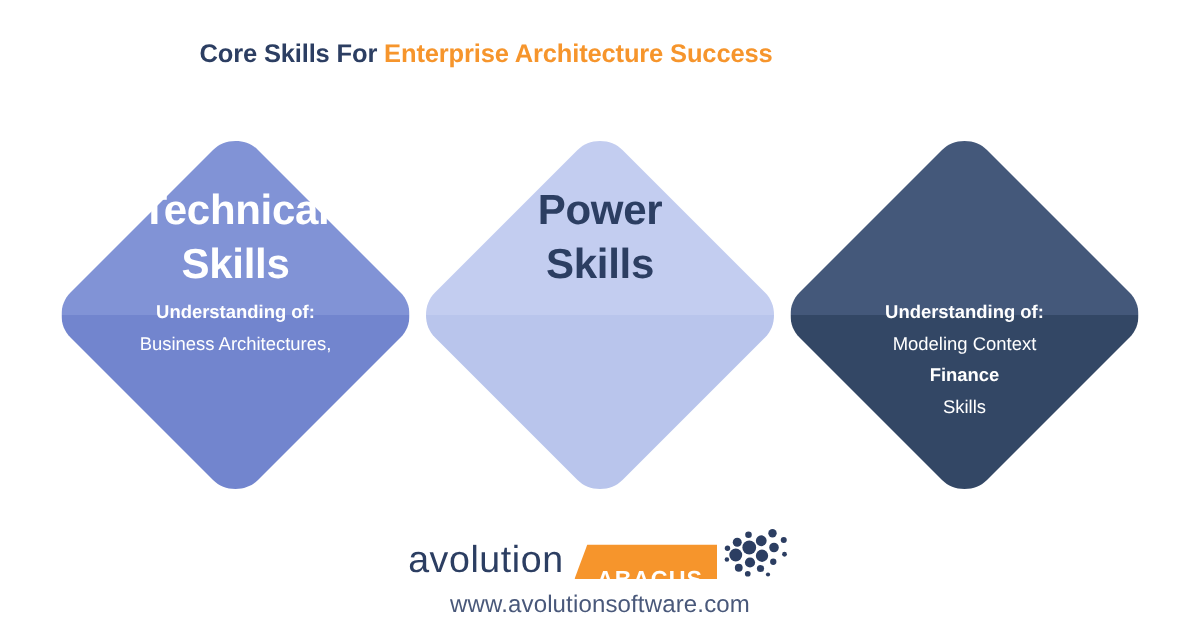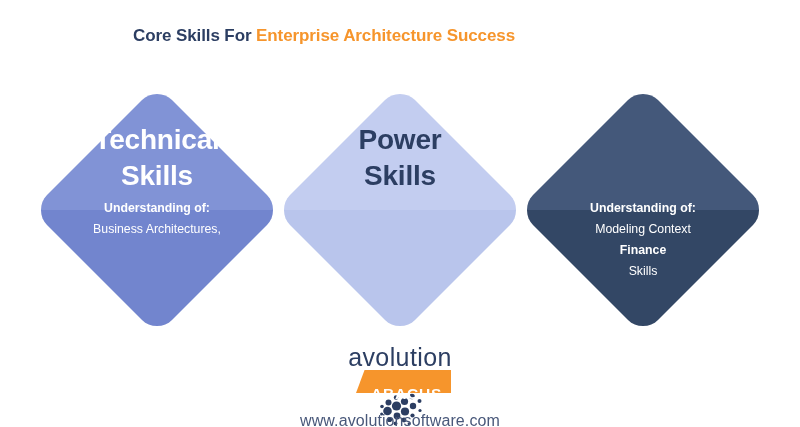--- a/index.html
+++ b/index.html
@@ -110,24 +110,23 @@
   
   .logo-block {
     position: absolute;
     left: 0;
     top: 352px;
     width: 800px;
     text-align: center;
   }
   .logo-row {
     display: inline-flex;
-    align-items: center;
+    align-items: flex-end;
     justify-content: center;
     height: 34px;
-    flex-direction: column;
   }
   .logo-word {
     font-size: 25px;
     font-weight: normal;
     color: #2c3e62;
     letter-spacing: 0.4px;
     line-height: 1;
   }
   .logo-badge {
     position: relative;

